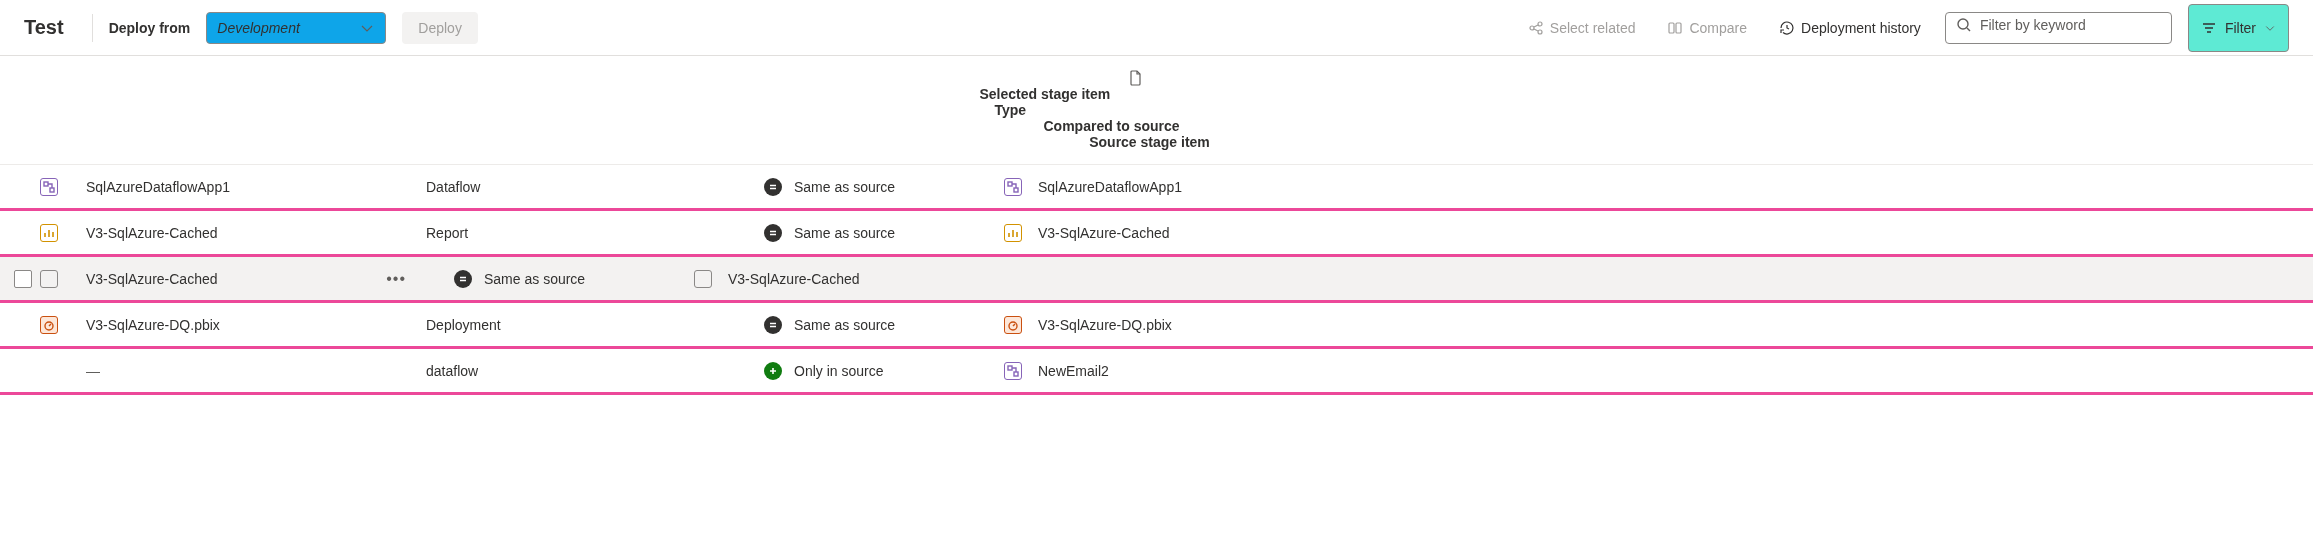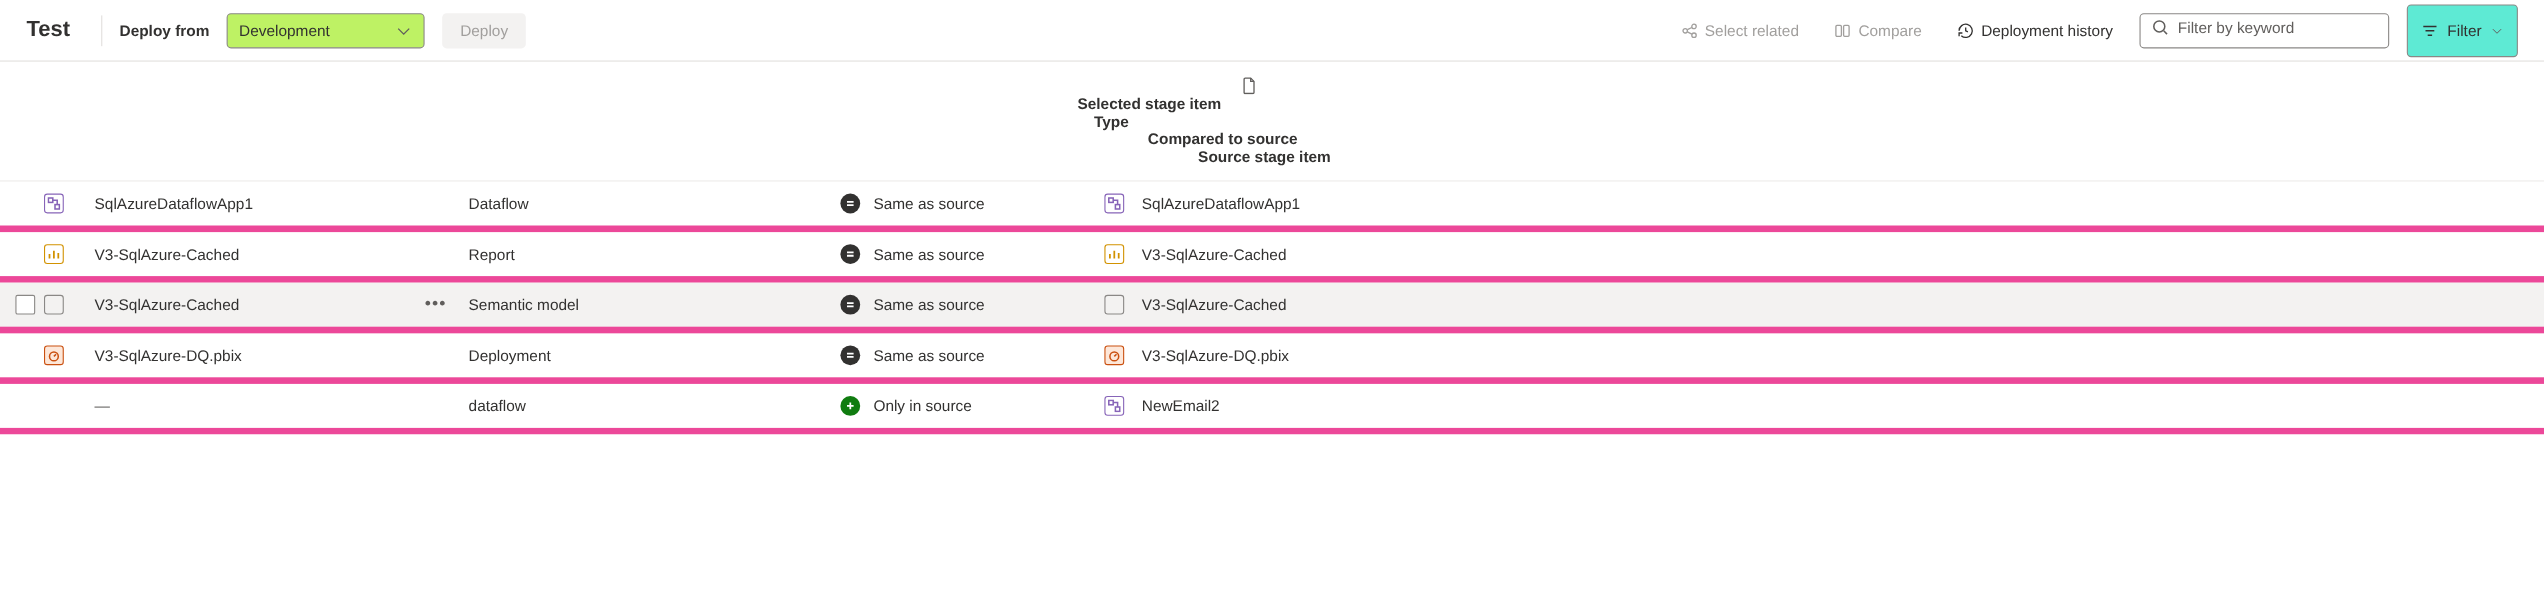--- a/index.html
+++ b/index.html
@@ -40,21 +40,22 @@
     .source-select {
       display: flex;
       align-items: center;
       justify-content: space-between;
       border: 1px solid #8a8886;
       border-radius: 4px;
       padding: 10px 10px;
       min-width: 180px;
       height: 32px;
       cursor: pointer;
-      background: #bef264;
+      background: #0ea5e9;
+      font-style: italic;
     }
     .source-select-value {
       color: #323130;
     }
     .deploy-button {
       background: #f3f2f1;
       border: none;
       border-radius: 4px;
       padding: 6px 16px;
       color: #a19f9d;
@@ -122,21 +123,21 @@
       border-bottom: 1px solid #edebe9;
       font-weight: 600;
       color: #323130;
       font-size: 14px;
       flex-direction: column;
     }
     .table-row {
       display: flex;
       align-items: center;
       padding: 10px 24px 10px 10px;
-      border-bottom: 6px solid #ec4899;
+      border-bottom: 3px solid #ec4899;
       font-size: 14px;
       color: #323130;
       height: 46px;
     }
     .table-row.hovered {
       background: #f3f2f1;
     }
     .col-checkbox {
       width: 26px;
       display: flex;
@@ -405,21 +406,20 @@
               <circle cx="3" cy="9" r="1"></circle>
               <circle cx="6" cy="9" r="1"></circle>
               <circle cx="9" cy="9" r="1"></circle>
             </svg>
           </div>
         </div>
         <div class="col-name">
           <span>V3-SqlAzure-Cached</span>
           <span class="more-dots">•••</span>
         </div>
-        <div class="col-type">Semantic model</div>
         <div class="col-compared">
           <div class="status-badge same">
             <svg viewBox="0 0 10 10" stroke="#fff" stroke-width="1.6">
               <path d="M2 3.5h6M2 6.5h6"></path>
             </svg>
           </div>
           <span>Same as source</span>
         </div>
         <div class="col-source-icon">
           <div class="item-icon semantic">

